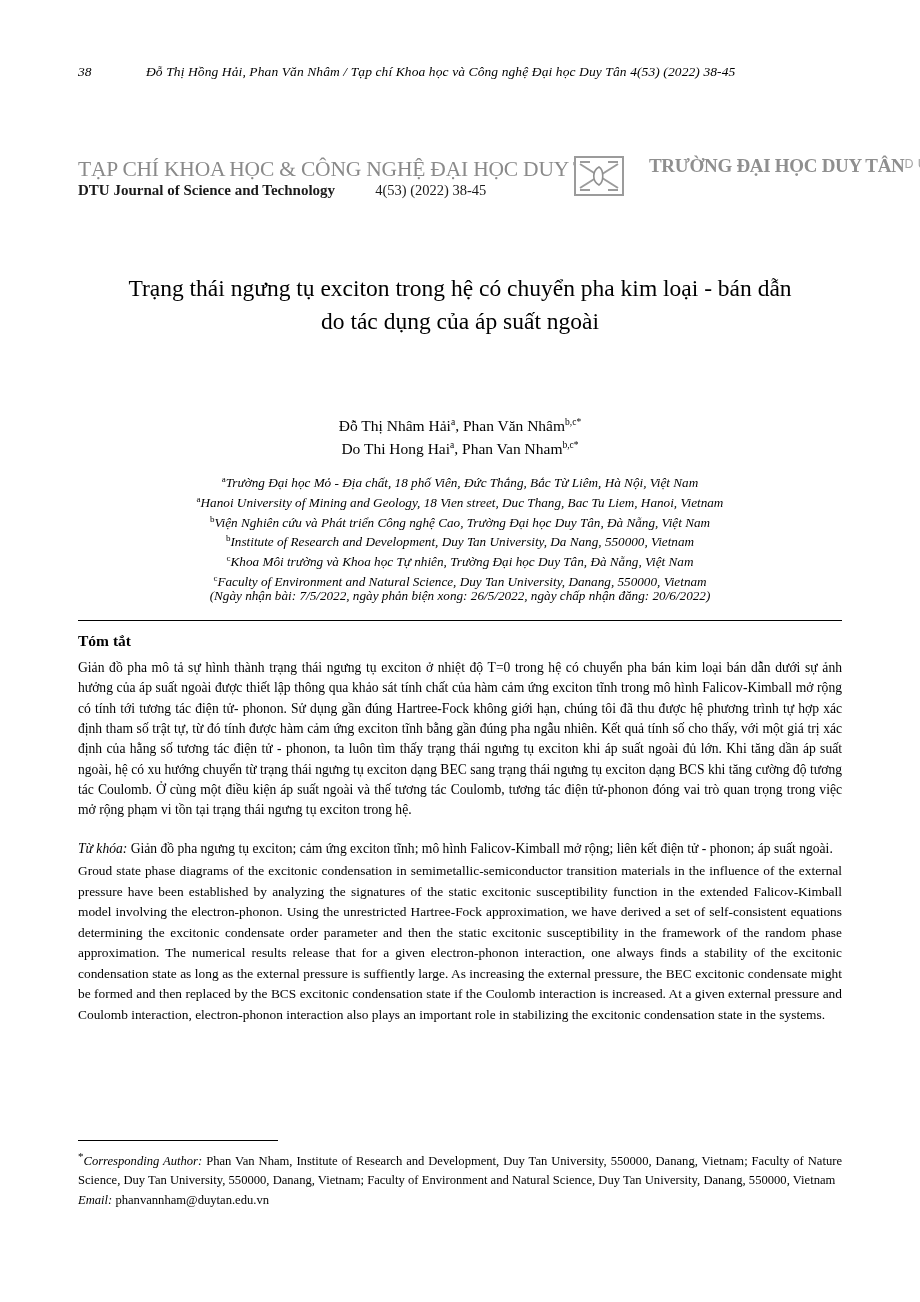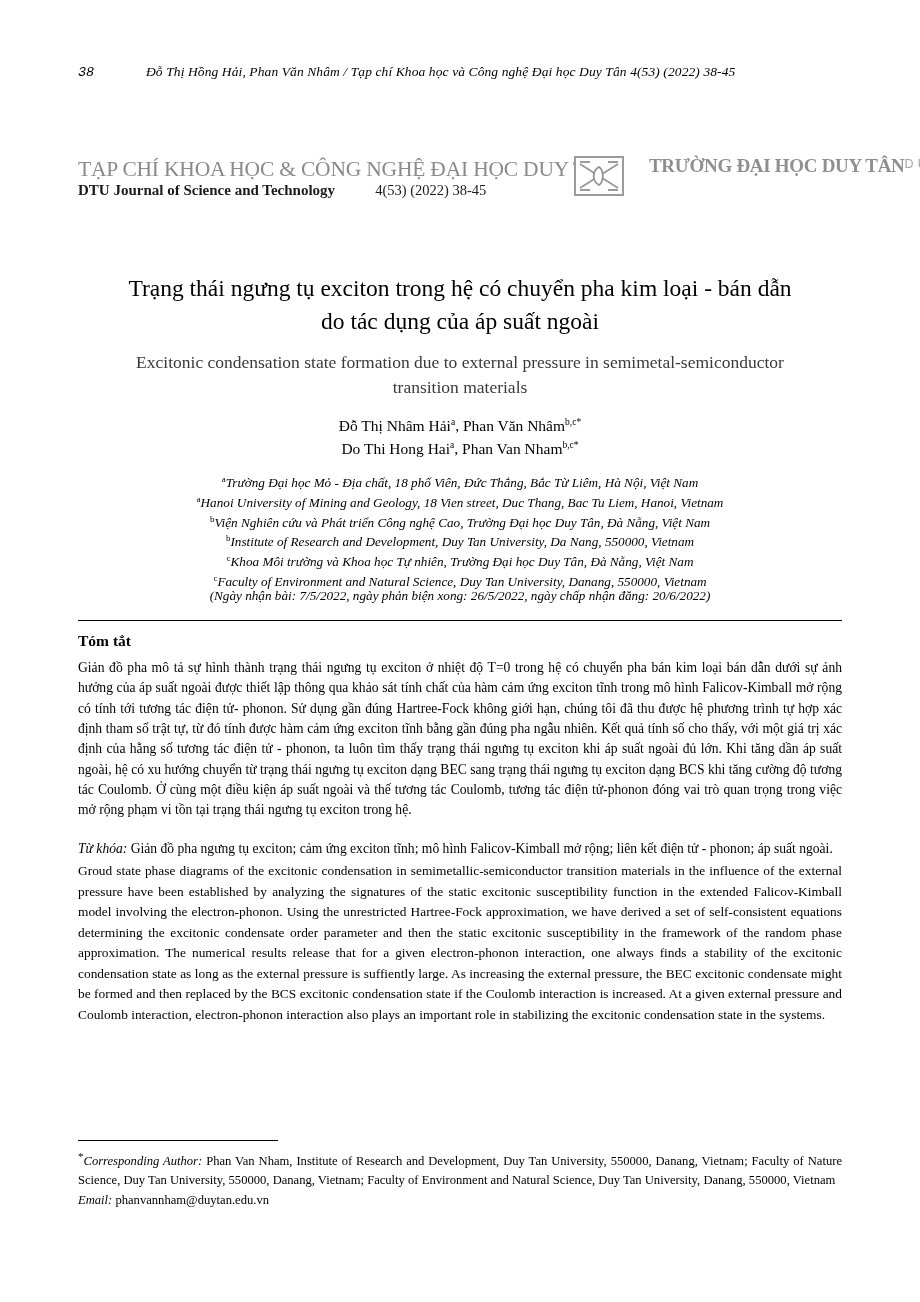--- a/index.html
+++ b/index.html
@@ -27,21 +27,21 @@
   .running-head {
     position: absolute;
     top: 64px;
     left: 78px;
     right: 78px;
     display: flex;
     align-items: baseline;
     font-size: 13.5px;
   }
   .running-head .folio {
-    font-family: Liberation Mono, monospace;
+    font-family: Liberation Serif, serif;
     font-style: italic;
     width: 68px;
     flex: 0 0 68px;
   }
   .running-head .rh-text {
     font-style: italic;
     letter-spacing: 0.1px;
   }
 
   
@@ -288,21 +288,20 @@
         </svg>
       </div>
       <div class="logo-words">
         <div class="logo-vn">TRƯỜNG ĐẠI HỌC DUY TÂN</div>
         <div class="logo-en">DUYTAN UNIVERSITY</div>
       </div>
     </div>
   </div>
 
   <div class="title-vn">Trạng thái ngưng tụ exciton trong hệ có chuyển pha kim loại - bán dẫn do tác dụng của áp suất ngoài</div>
-  <div class="title-en">Excitonic condensation state formation due to external pressure in semimetal-semiconductor transition materials</div>
 
   <div class="authors">
     <div><span>Đỗ Thị Nhâm Hải</span><sup>a</sup><span>, Phan Văn Nhâm</span><sup>b,c*</sup></div>
     <div><span>Do Thi Hong Hai</span><sup>a</sup><span>, Phan Van Nham</span><sup>b,c*</sup></div>
   </div>
 
   <div class="affils">
     <div class="aff"><sup>a</sup><span>Trường Đại học Mỏ - Địa chất, 18 phố Viên, Đức Thắng, Bắc Từ Liêm, Hà Nội, Việt Nam</span></div>
     <div class="aff"><sup>a</sup><span>Hanoi University of Mining and Geology, 18 Vien street, Duc Thang, Bac Tu Liem, Hanoi, Vietnam</span></div>
     <div class="aff"><sup>b</sup><span>Viện Nghiên cứu và Phát triển Công nghệ Cao, Trường Đại học Duy Tân, Đà Nẵng, Việt Nam</span></div>

